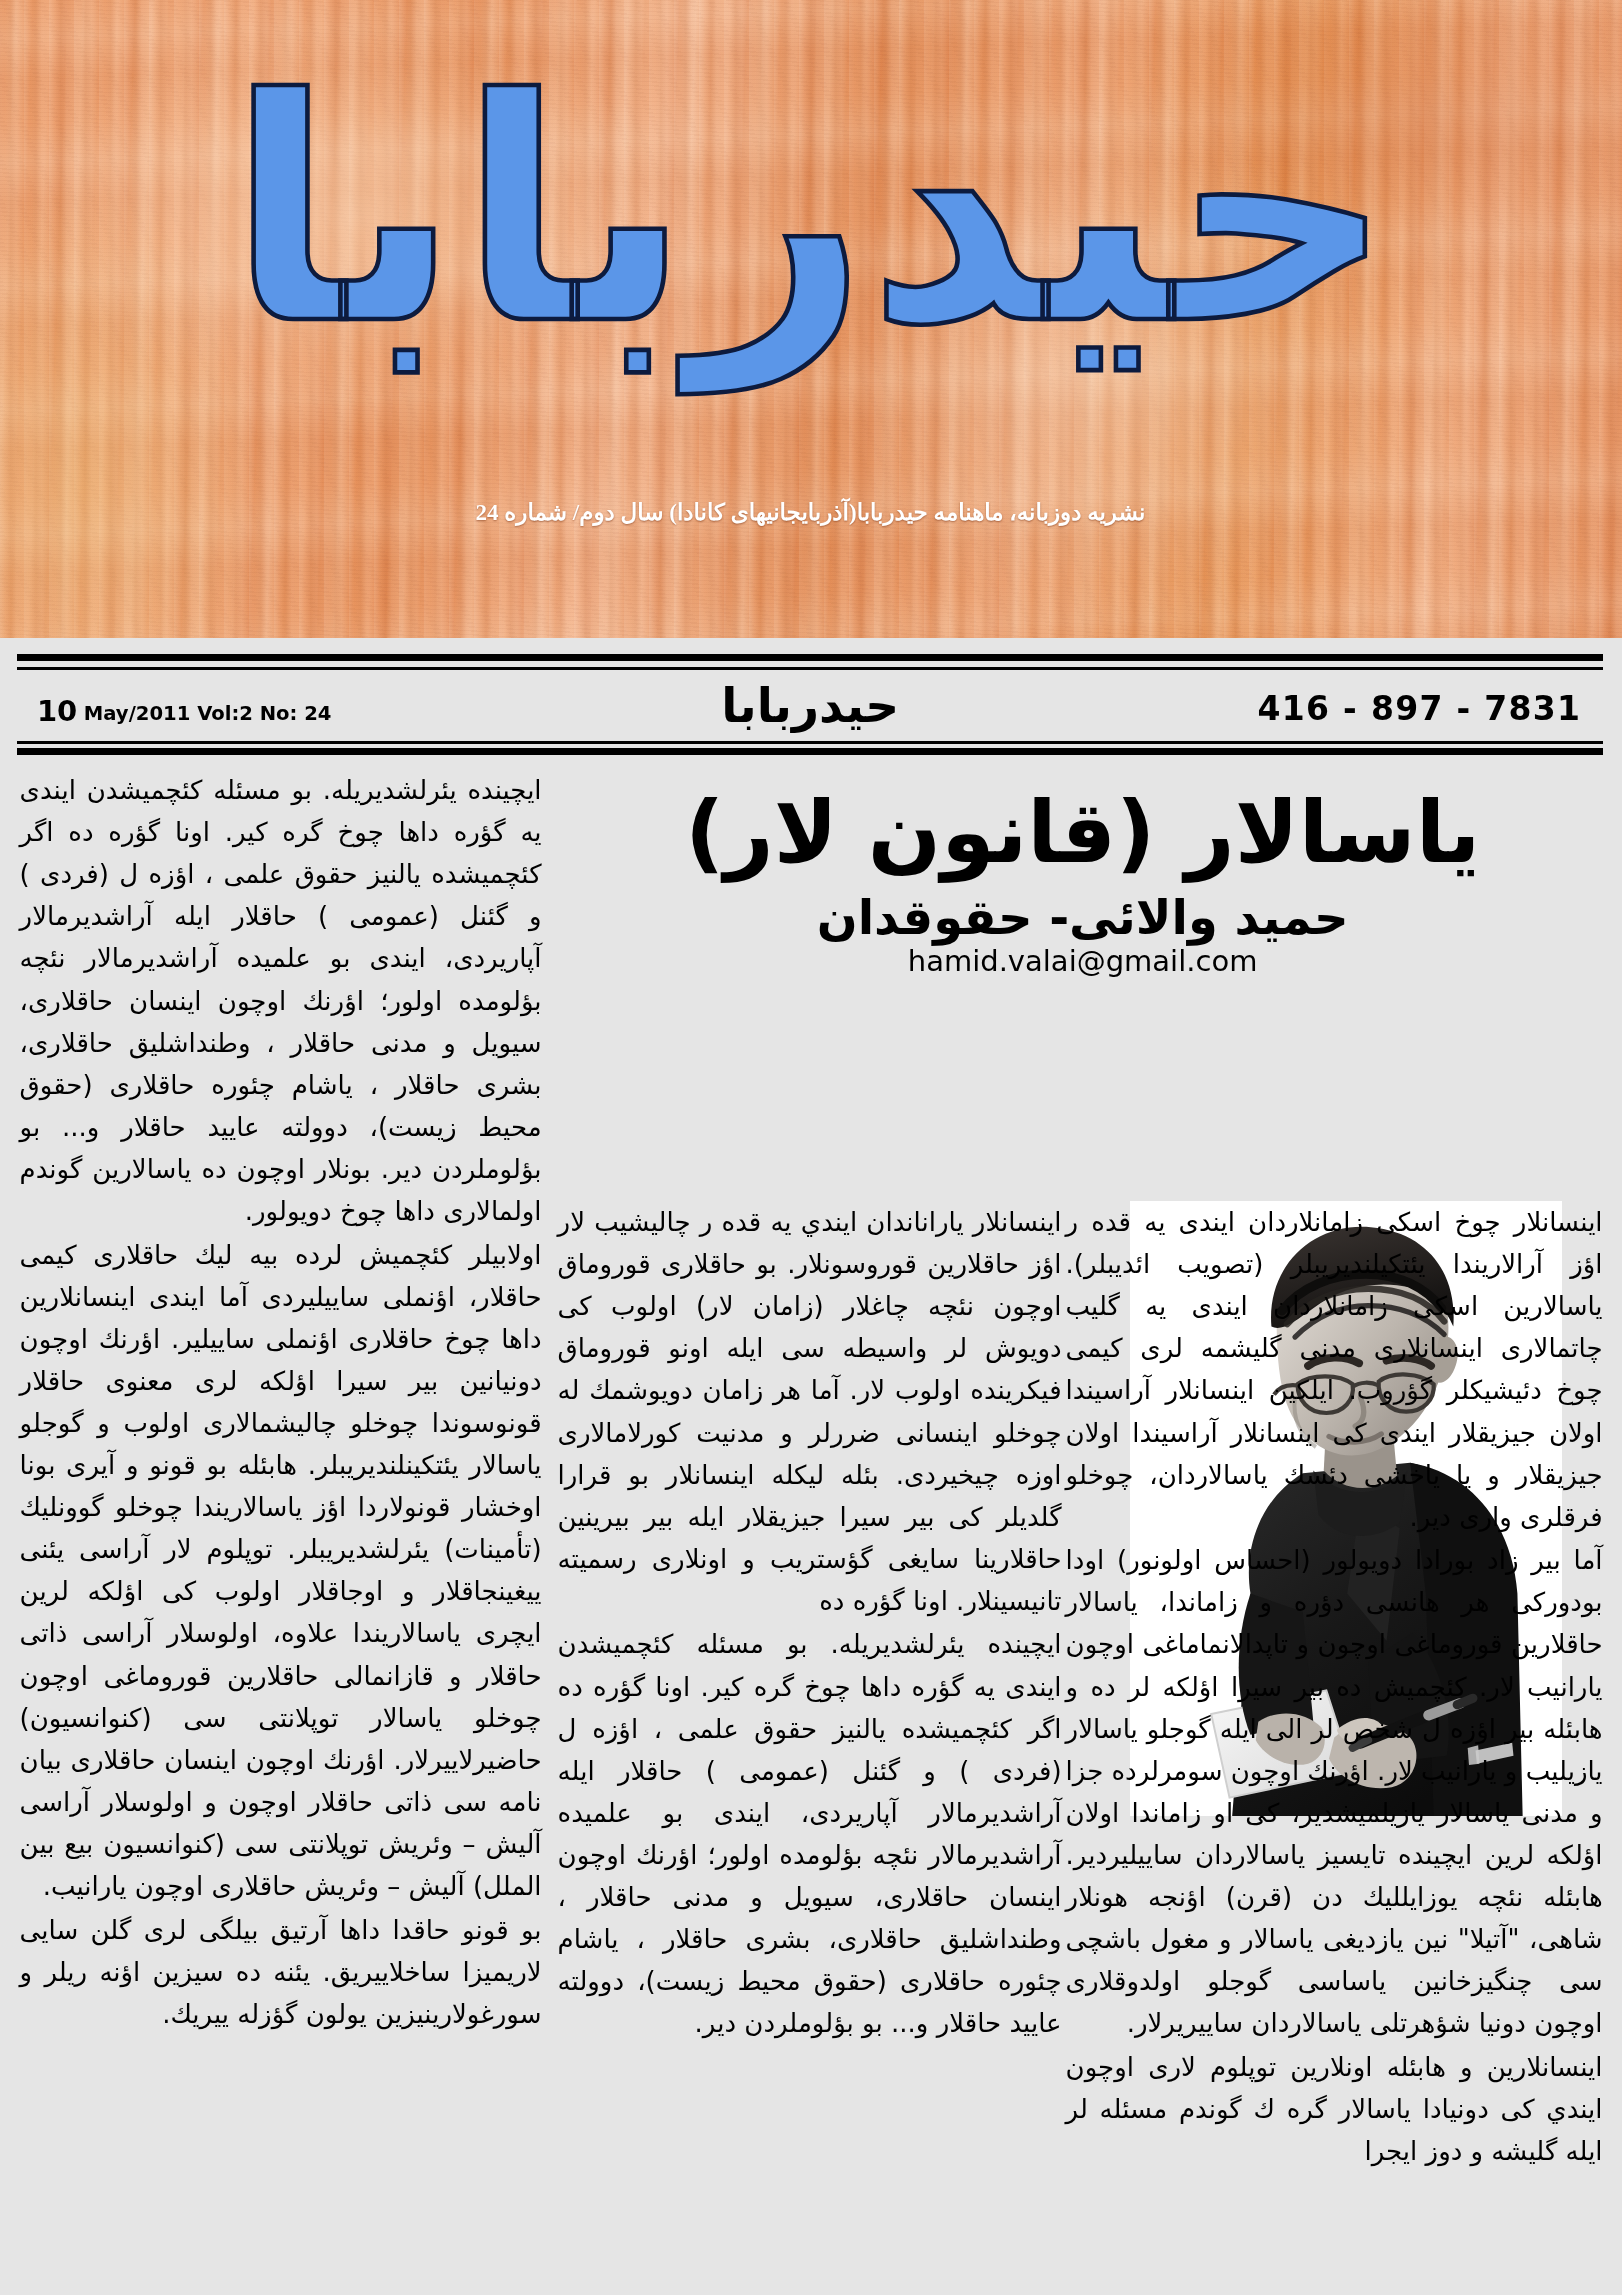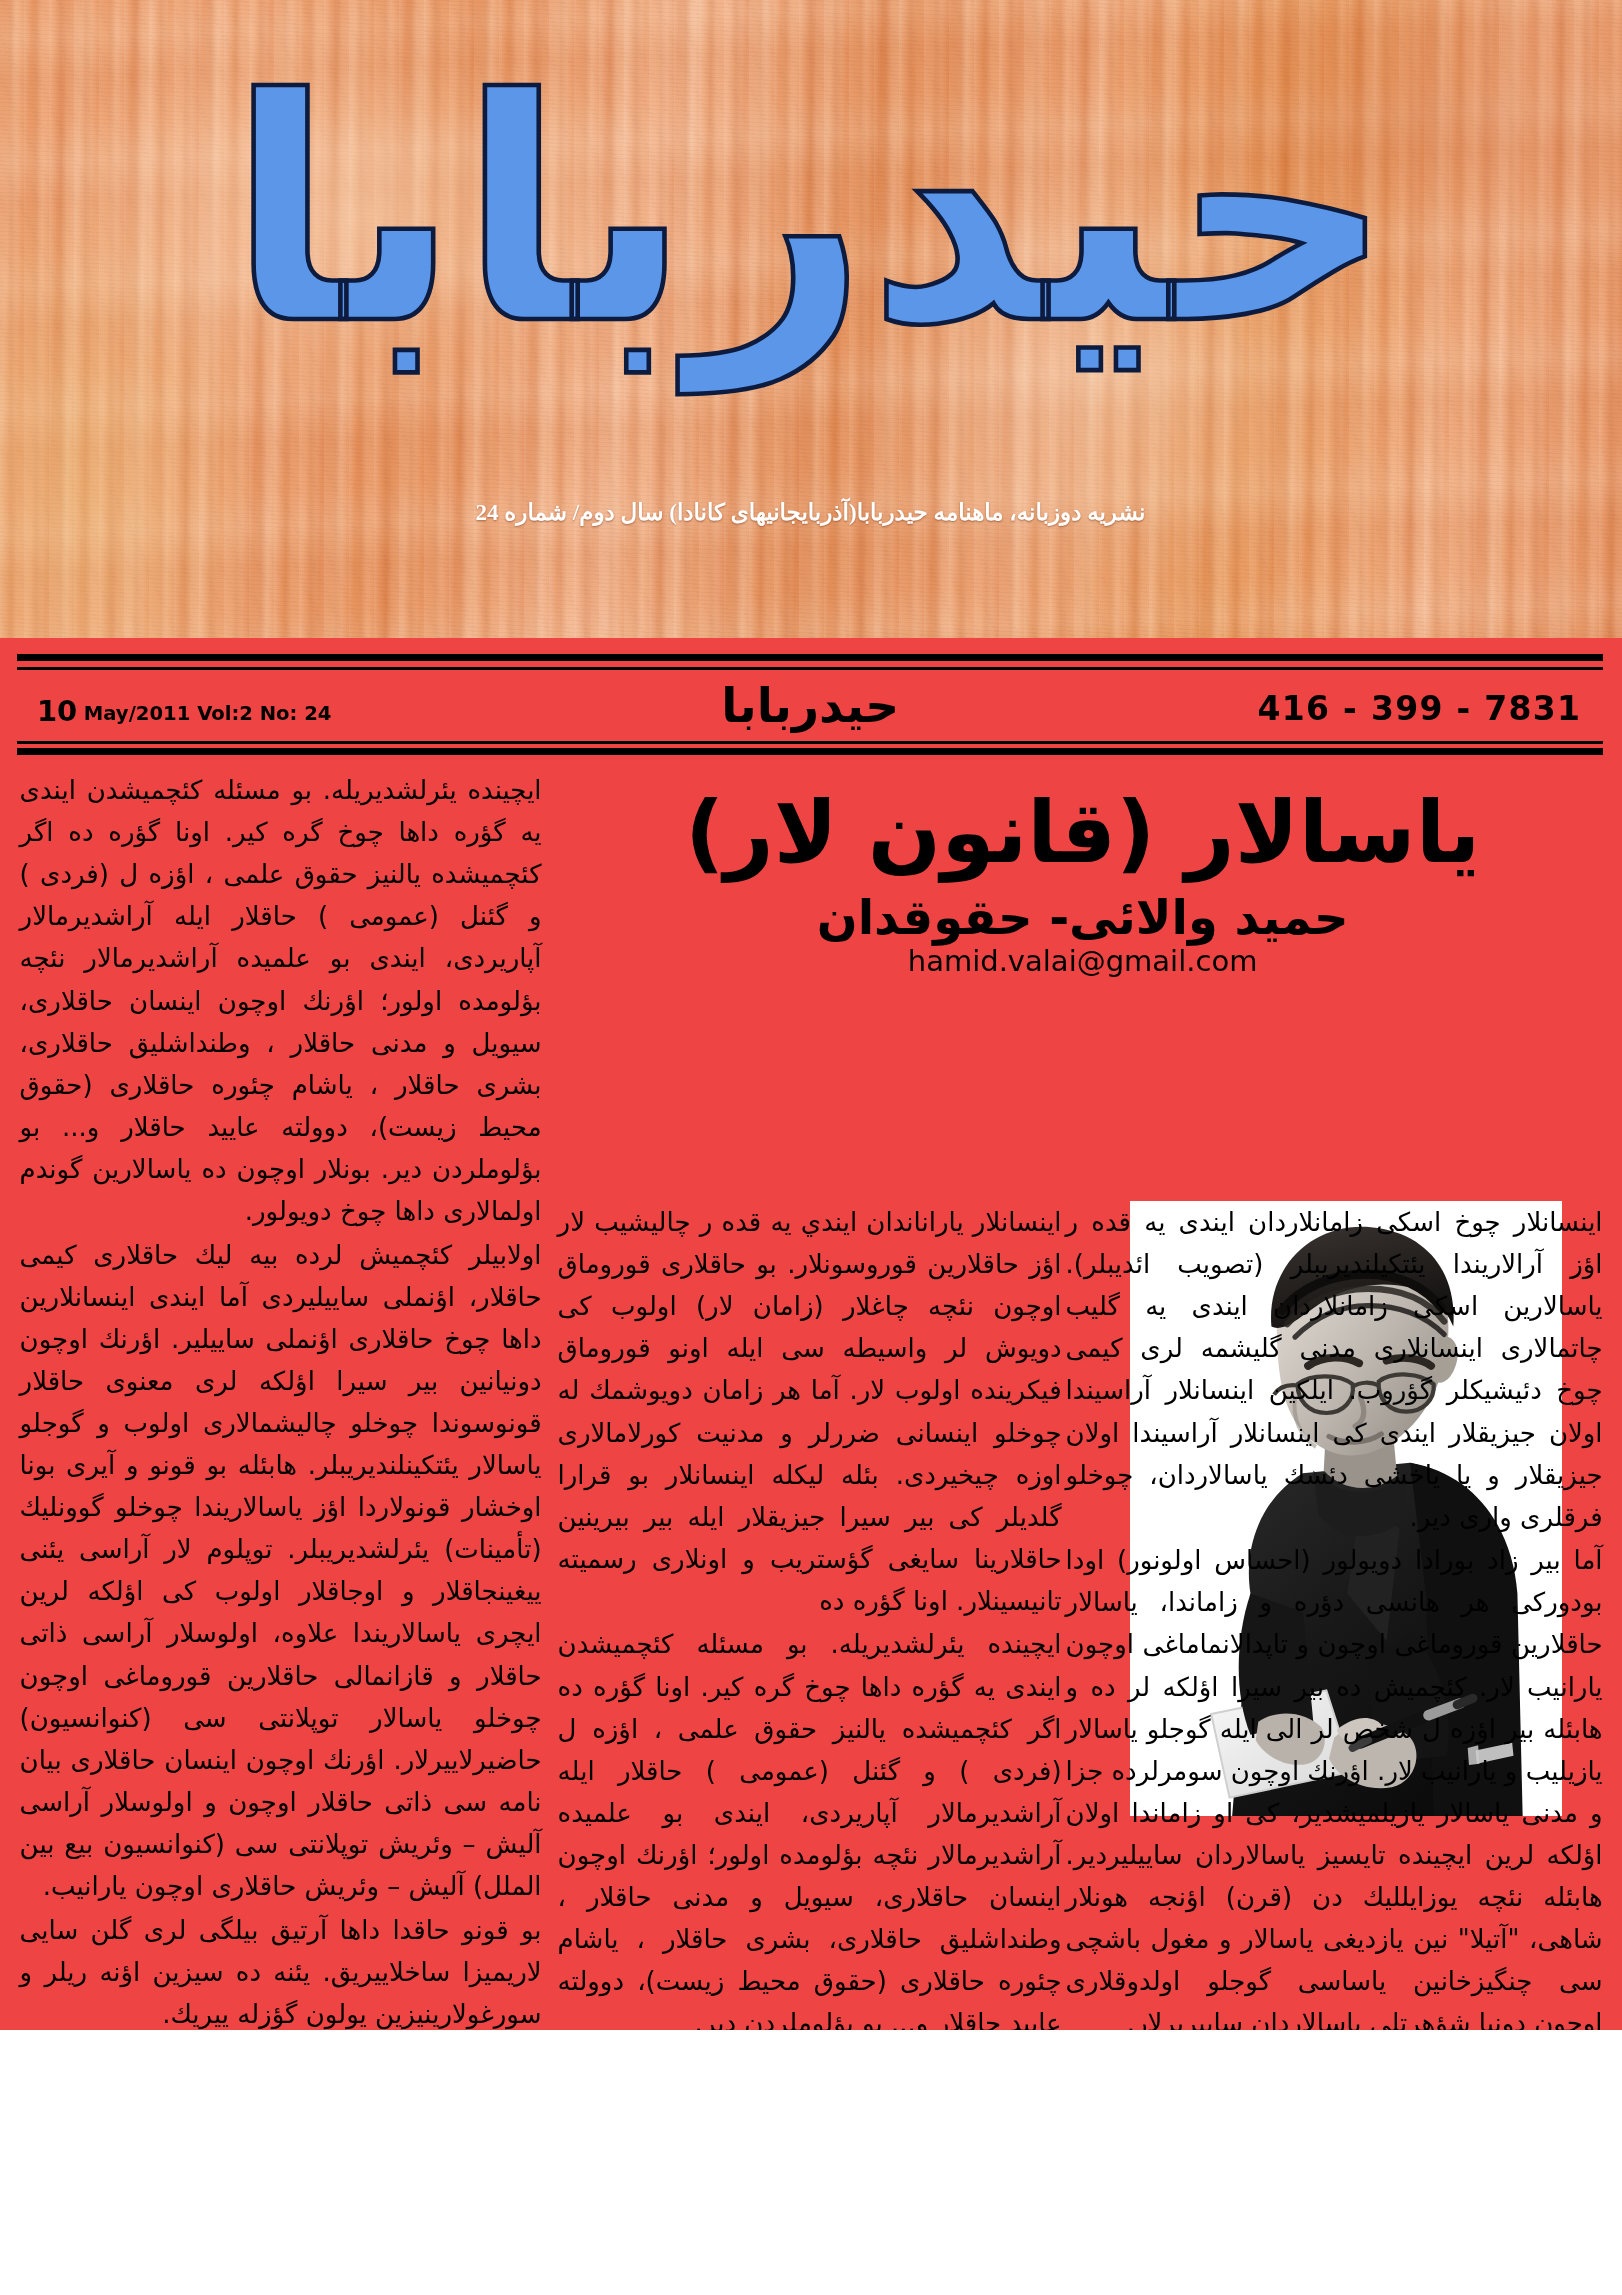--- a/index.html
+++ b/index.html
@@ -4,22 +4,22 @@
 <title>Heyderbaba Newspaper</title>
 <style>
   html, body {
     margin: 0;
     padding: 0;
     background: #ffffff;
   }
   #page {
     position: relative;
     width: 1623px;
-    height: 2030px;
-    background: #ef4444;
+    height: 2295px;
+    background: #e5e5e5;
     overflow: hidden;
     font-family: "DejaVu Sans", "Liberation Sans", sans-serif;
   }
 
   
   .masthead {
     position: absolute;
     left: 0; top: 0;
     width: 1623px;
     height: 638px;
@@ -237,21 +237,21 @@
   </div>
 
   <div class="rule-thick" style="top:654px;"></div>
   <div class="rule-thin" style="top:667px;"></div>
 
   <div class="folio">
     <div class="folio-left">
       <span class="folio-pageno">10</span><span class="folio-meta">May/2011   Vol:2   No: 24</span>
     </div>
     <div class="folio-logo">حیدربابا</div>
-    <div class="folio-phone">416 - 399 - 7831</div>
+    <div class="folio-phone">416 - 897 - 7831</div>
   </div>
 
   <div class="rule-thin" style="top:741px;"></div>
   <div class="rule-thick" style="top:748px;"></div>
 
   <div class="article">
 
     <div class="headline-block">
       <h1 class="headline">یاسالار (قانون لار)</h1>
       <div class="byline">حمید والائی- حقوقدان</div>

